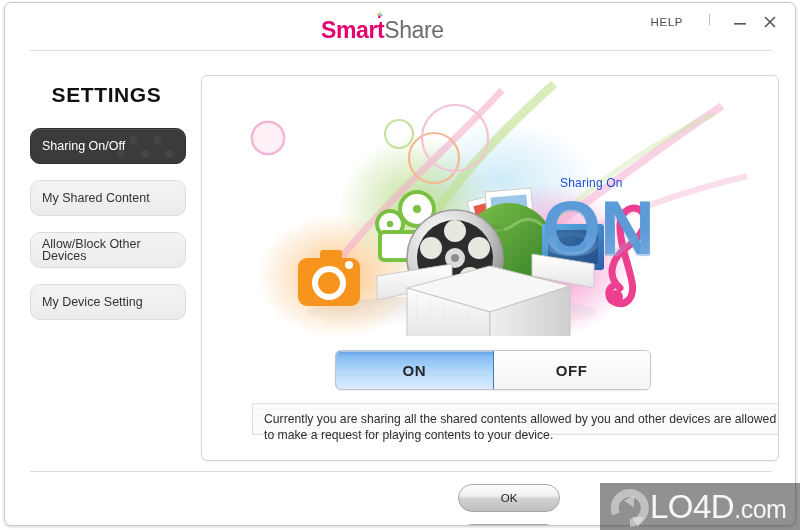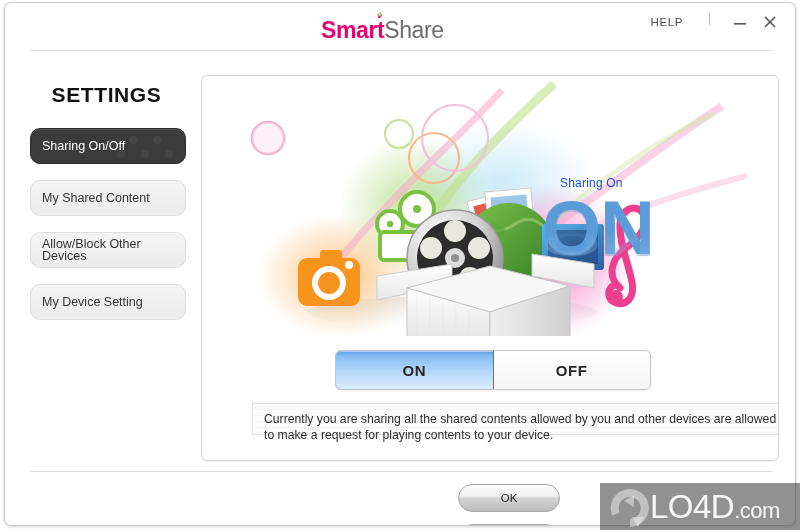--- a/index.html
+++ b/index.html
@@ -326,21 +326,21 @@
     overflow: hidden;
   }
   #watermark-icon { margin-left: 4px; opacity: 0.8; }
   #watermark-text {
     color: rgba(255,255,255,0.92);
     font-size: 33px;
     letter-spacing: -0.5px;
     margin-left: -6px;
     line-height: 1;
   }
-  #watermark-text .dotcom { font-size: 22px; }
+  #watermark-text .dotcom { font-size: 25px; }
 </style>
 </head>
 <body>
 
 <div id="app-window">
 
   <div id="title-bar">
 
     <div id="brand-logo">
       <svg id="brand-dots" viewBox="0 0 30 30">

